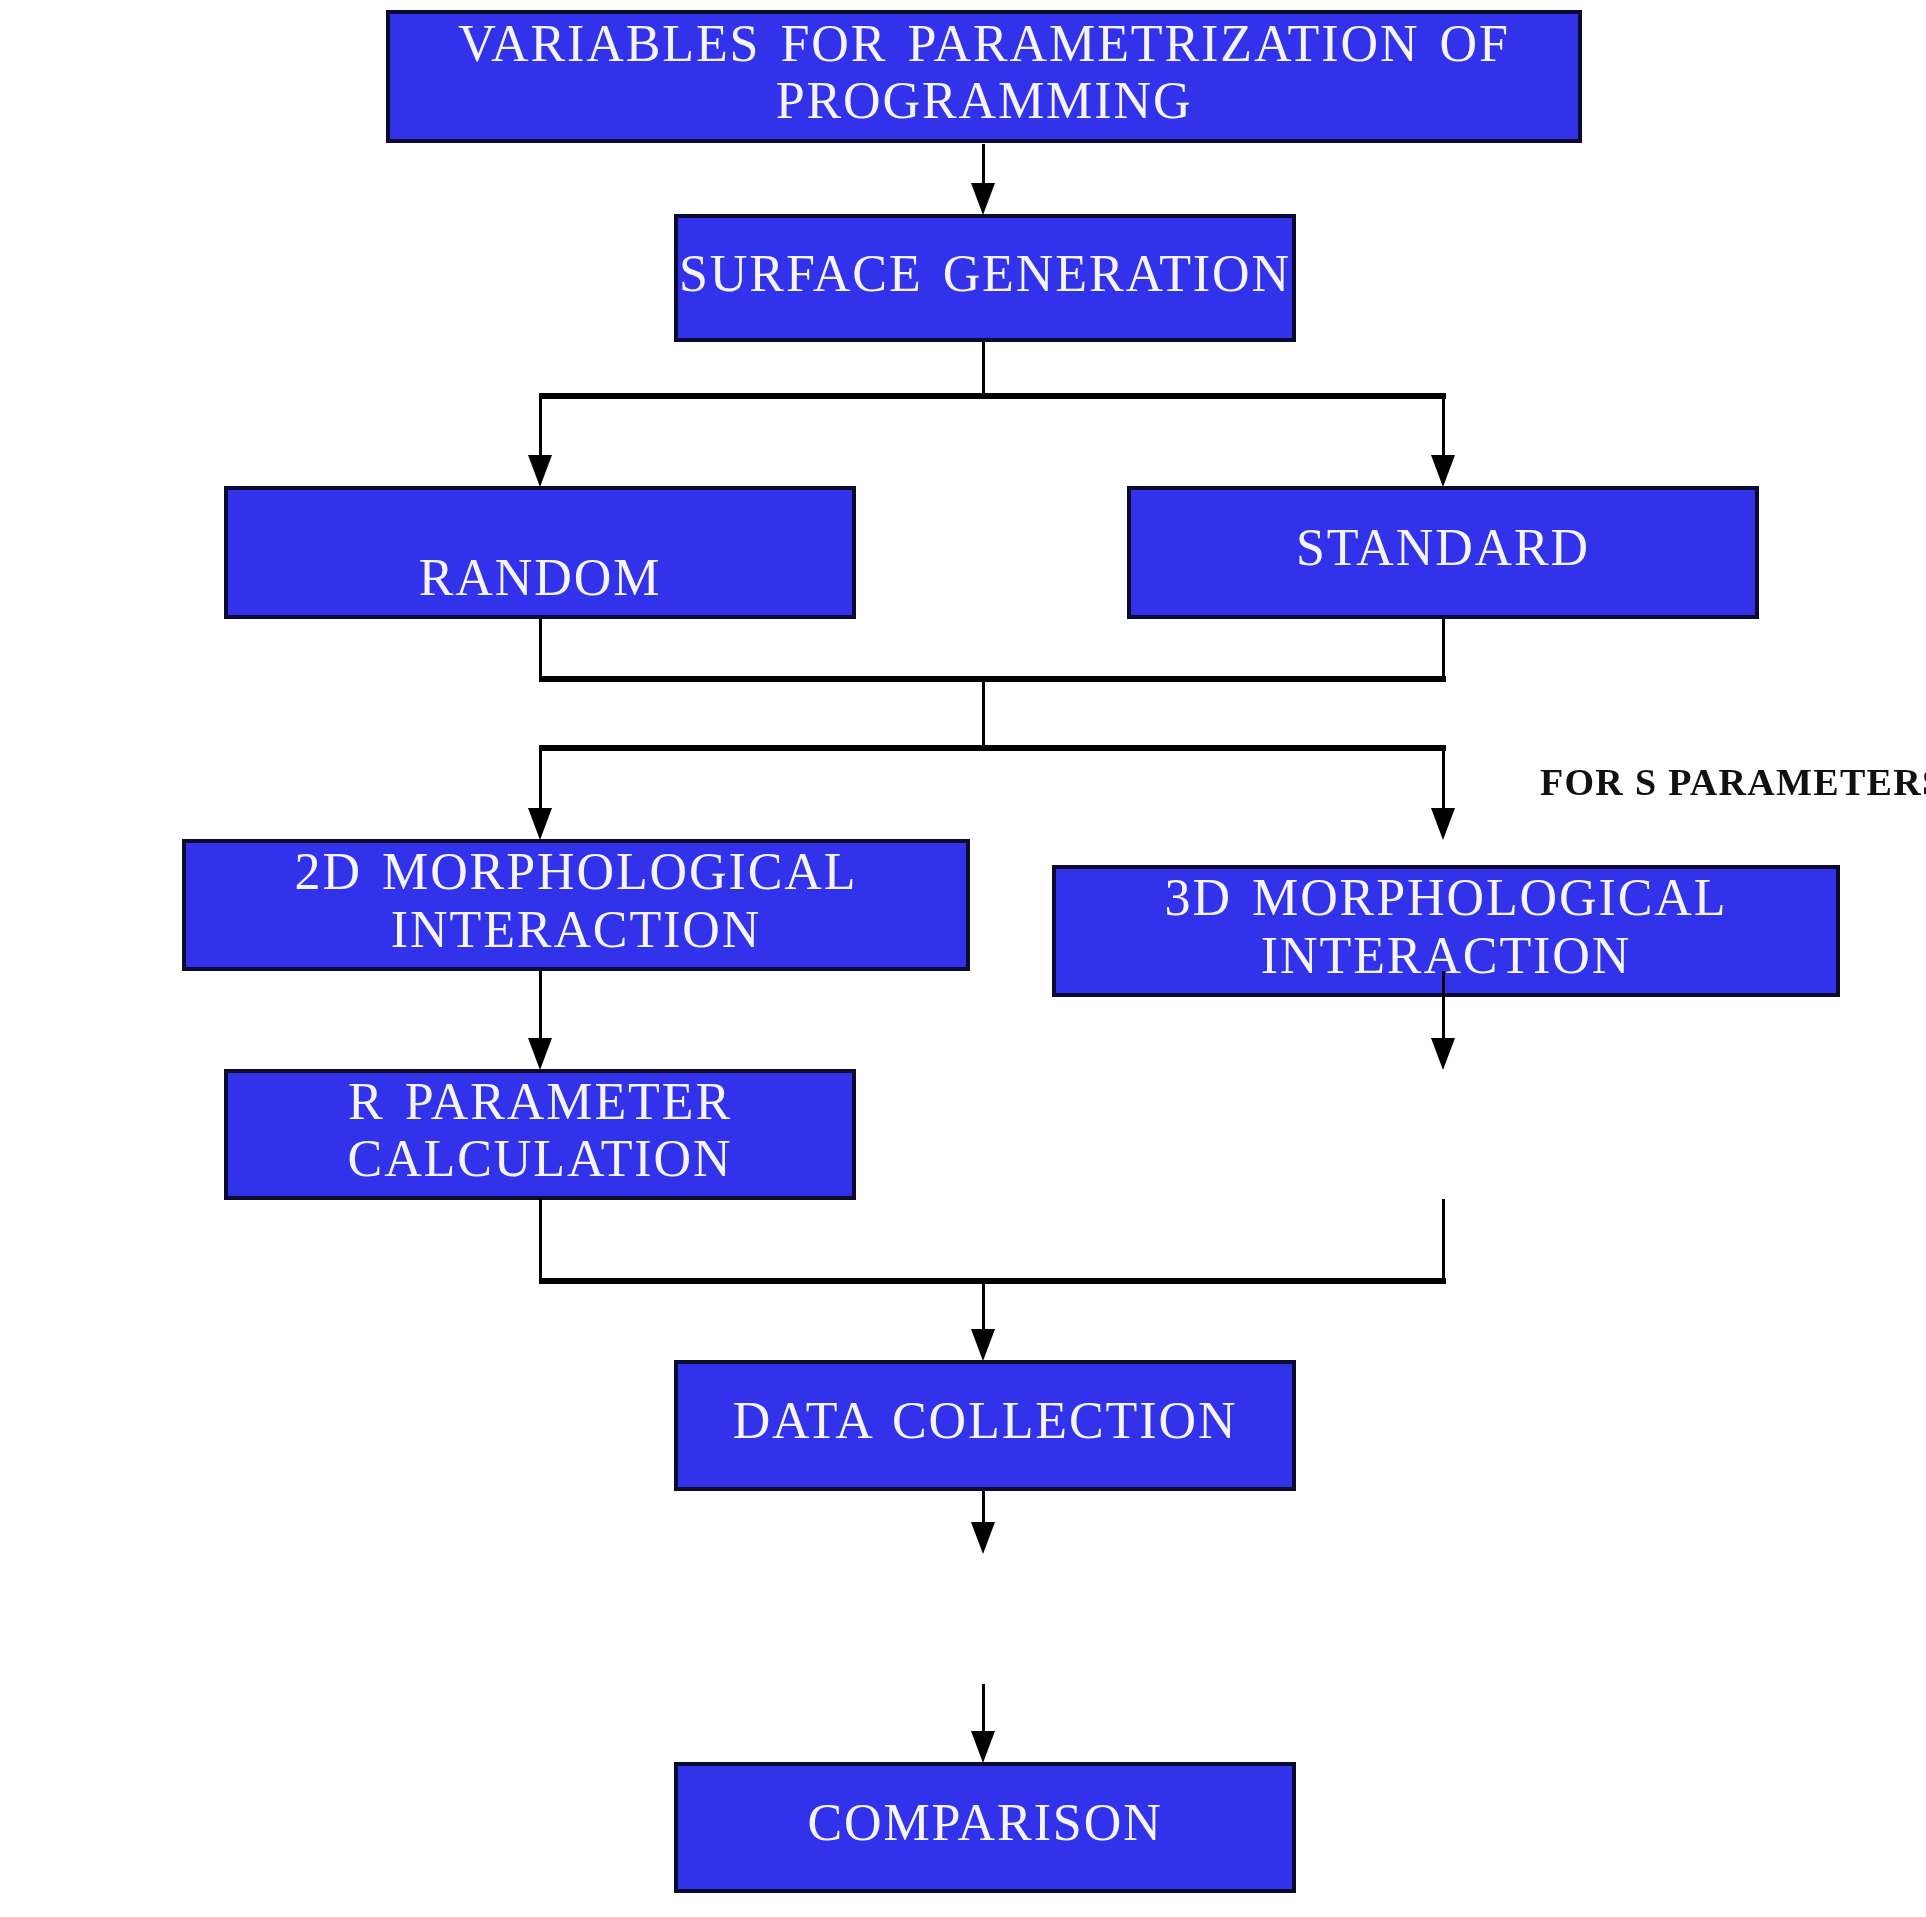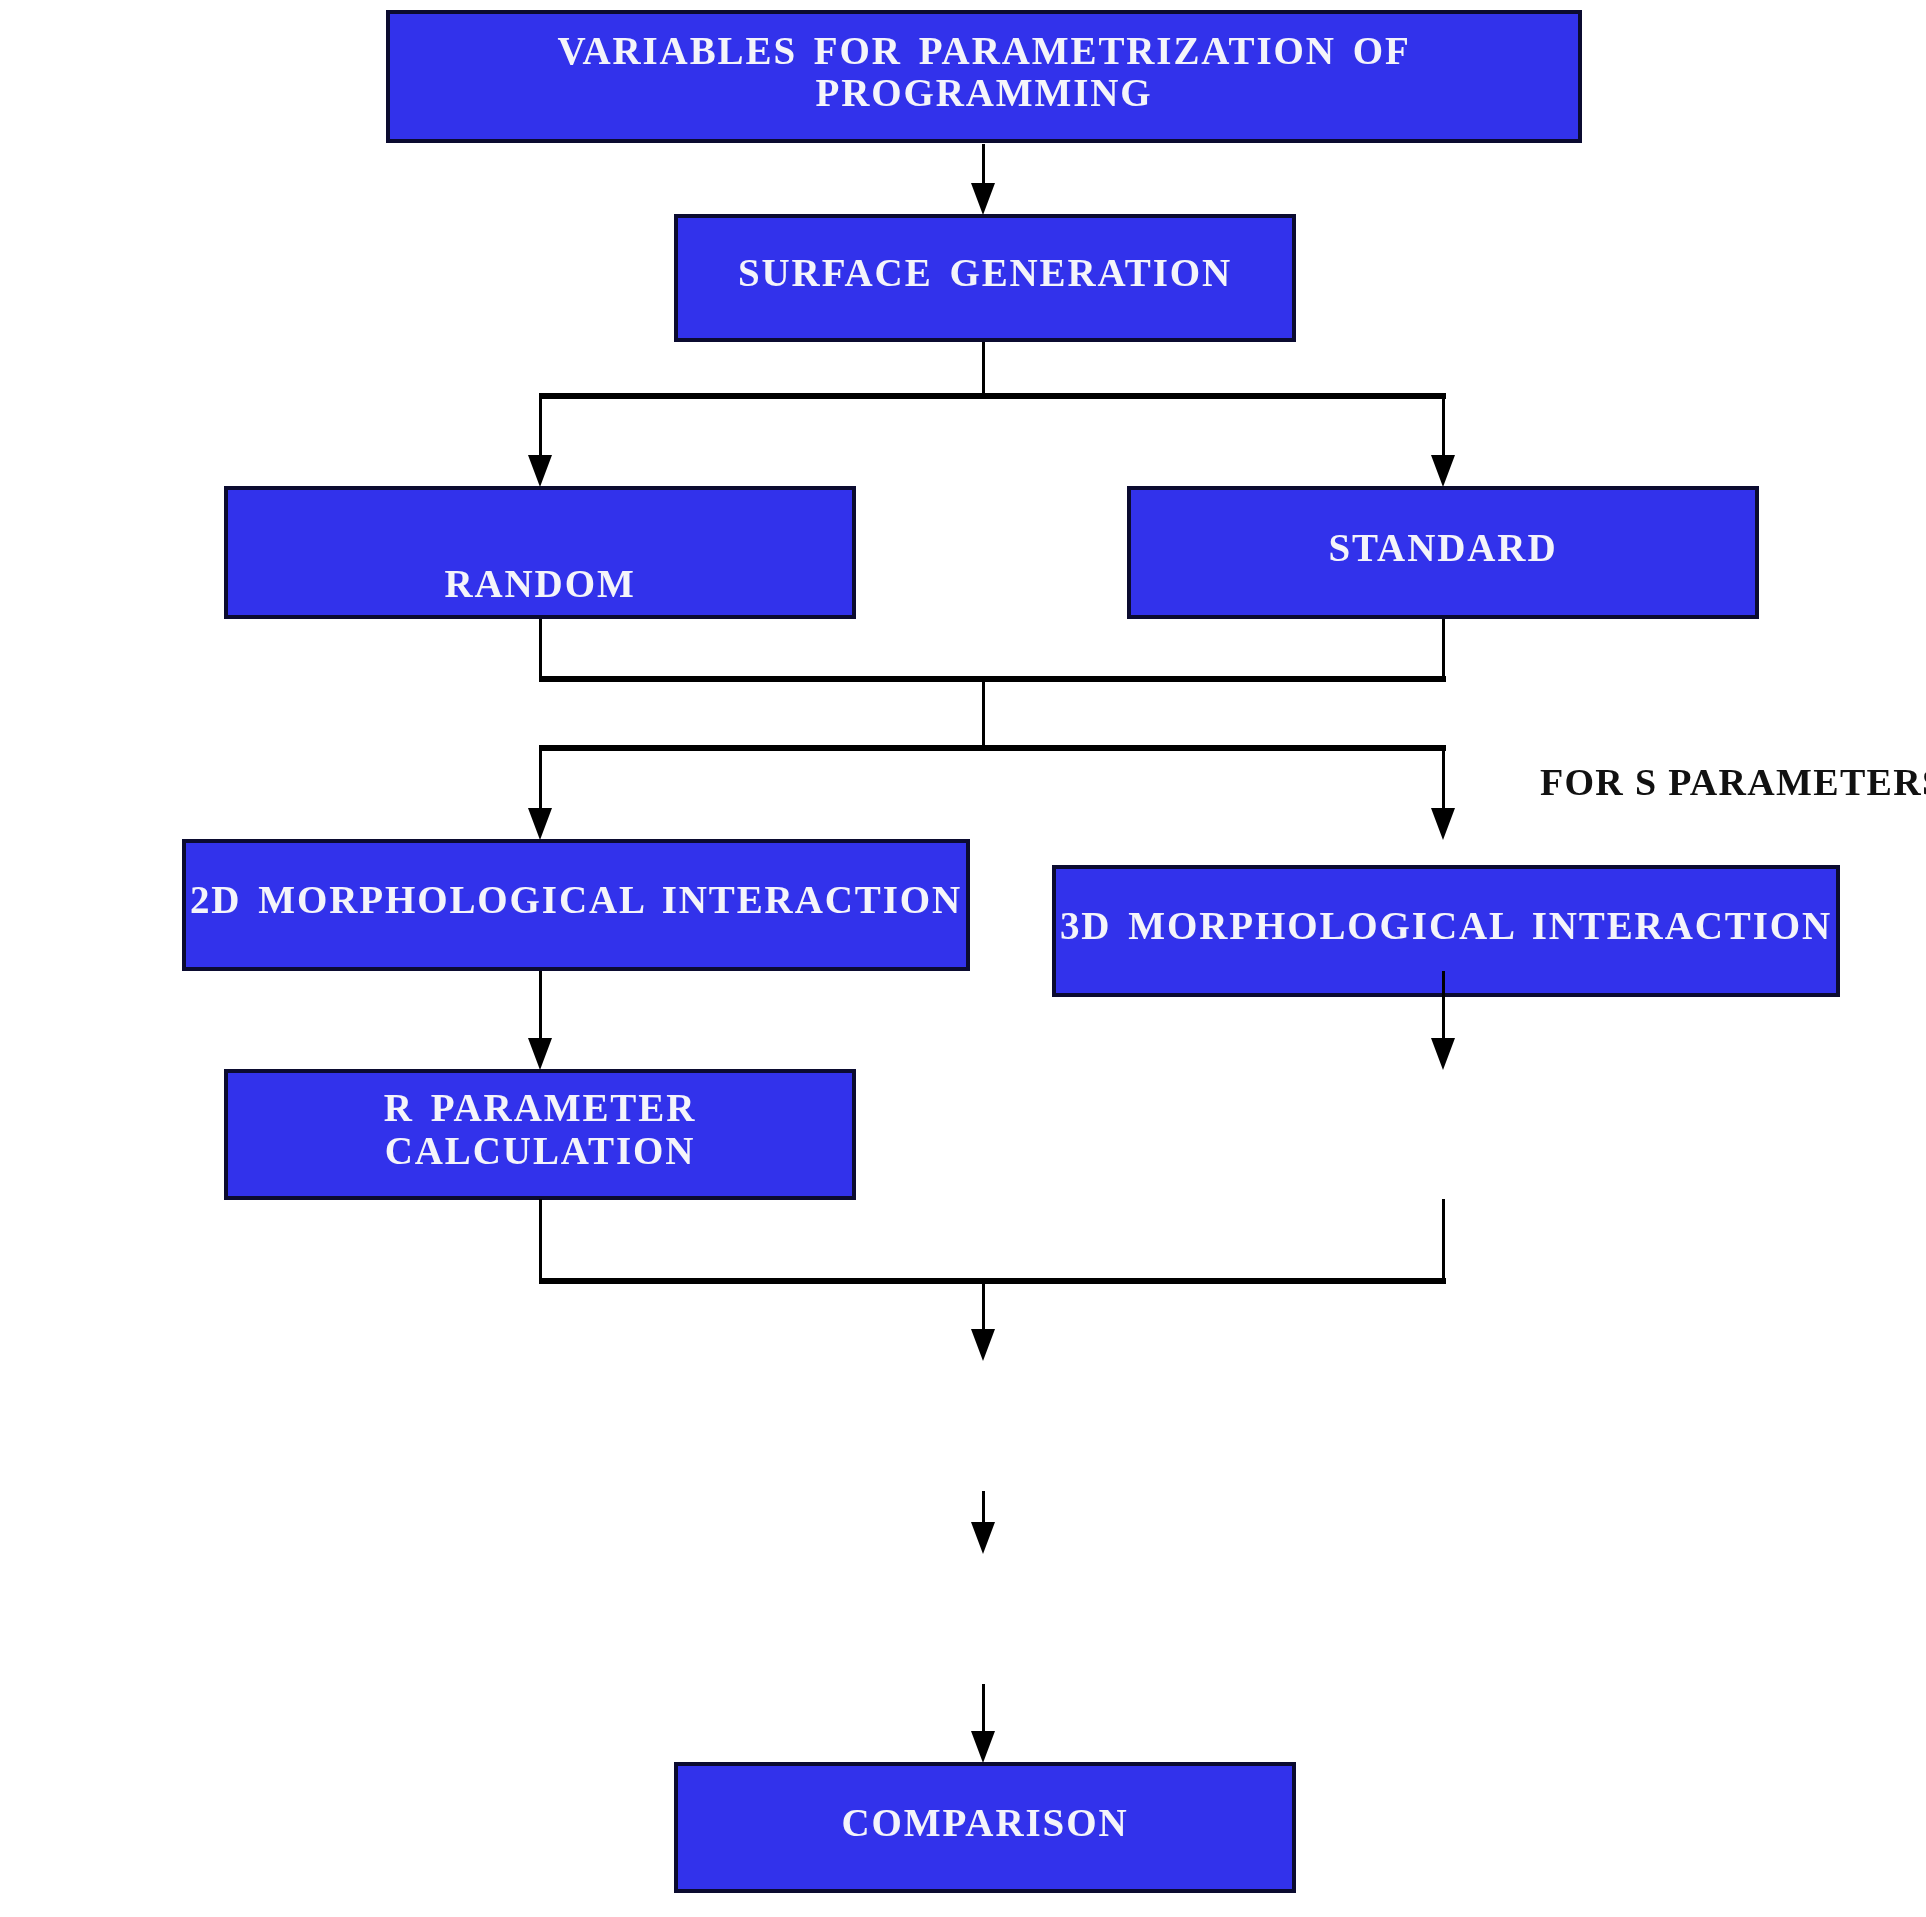--- a/index.html
+++ b/index.html
@@ -17,22 +17,22 @@
   .node {
     position: absolute;
     box-sizing: border-box;
     background: var(--box_fill, #3232eb);
     border: 4.5px solid var(--box_border, #0b0b30);
     color: var(--box_text, #f4f4fa);
     display: flex;
     align-items: center;
     justify-content: center;
     text-align: center;
-    font-weight: bold;
-    font-size: 39px;
+    font-weight: normal;
+    font-size: 52px;
     letter-spacing: 1.9px;
     word-spacing: 5.2px;
     line-height: 1.1;
     padding-bottom: 9px; 
   }
 
   .n-variables      { left: 386px;  top: 10.4px;   width: 1196px; height: 133px; }
   .n-surface        { left: 674px; top: 214px;  width: 622px;  height: 128px; }
   .n-random         { left: 224px;  top: 486px;  width: 632px;  height: 133px; align-items: flex-end; }
   .n-standard       { left: 1127px; top: 486px;  width: 632px;  height: 133px; }
@@ -136,20 +136,23 @@
   </div>
   <div class="node n-morph2d">
     <span>2D MORPHOLOGICAL INTERACTION</span>
   </div>
   <div class="node n-morph3d">
     <span>3D MORPHOLOGICAL INTERACTION</span>
   </div>
   <div class="node n-rparam">
     <span>R PARAMETER CALCULATION</span>
   </div>
+  <div class="node n-datacollection">
+    <span>DATA COLLECTION</span>
+  </div>
   <div class="node n-comparison">
     <span>COMPARISON</span>
   </div>
 
   <div class="side-label lbl-right">FOR S PARAMETERS</div>
 
   <div class="vline c-var-line"></div>
   <div class="arrowhead c-var-arrow"></div>
 
   <div class="vline c-sur-stem"></div>

